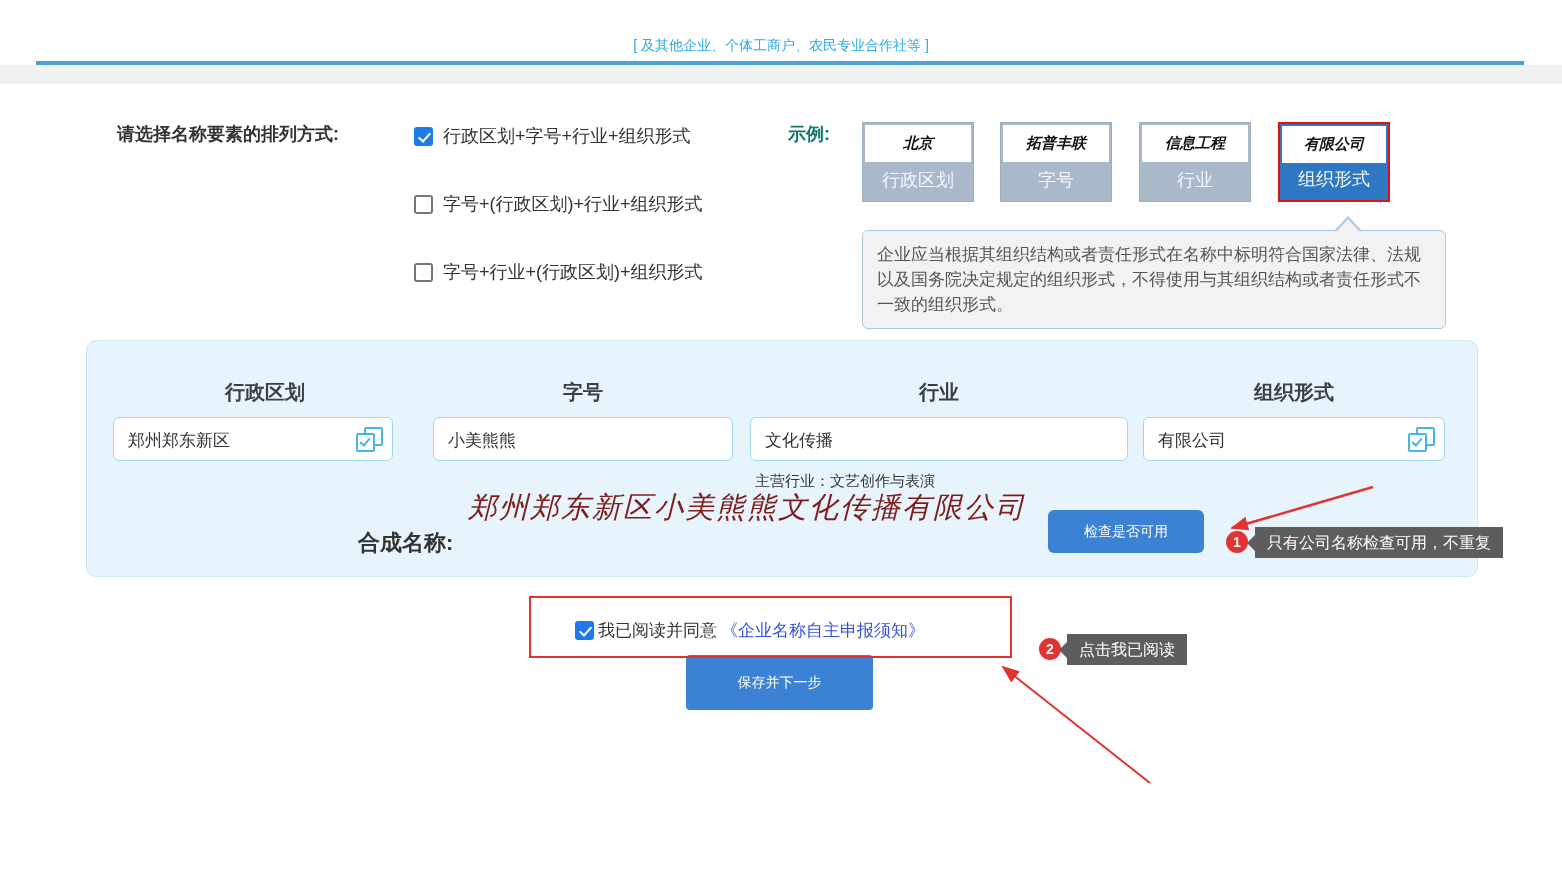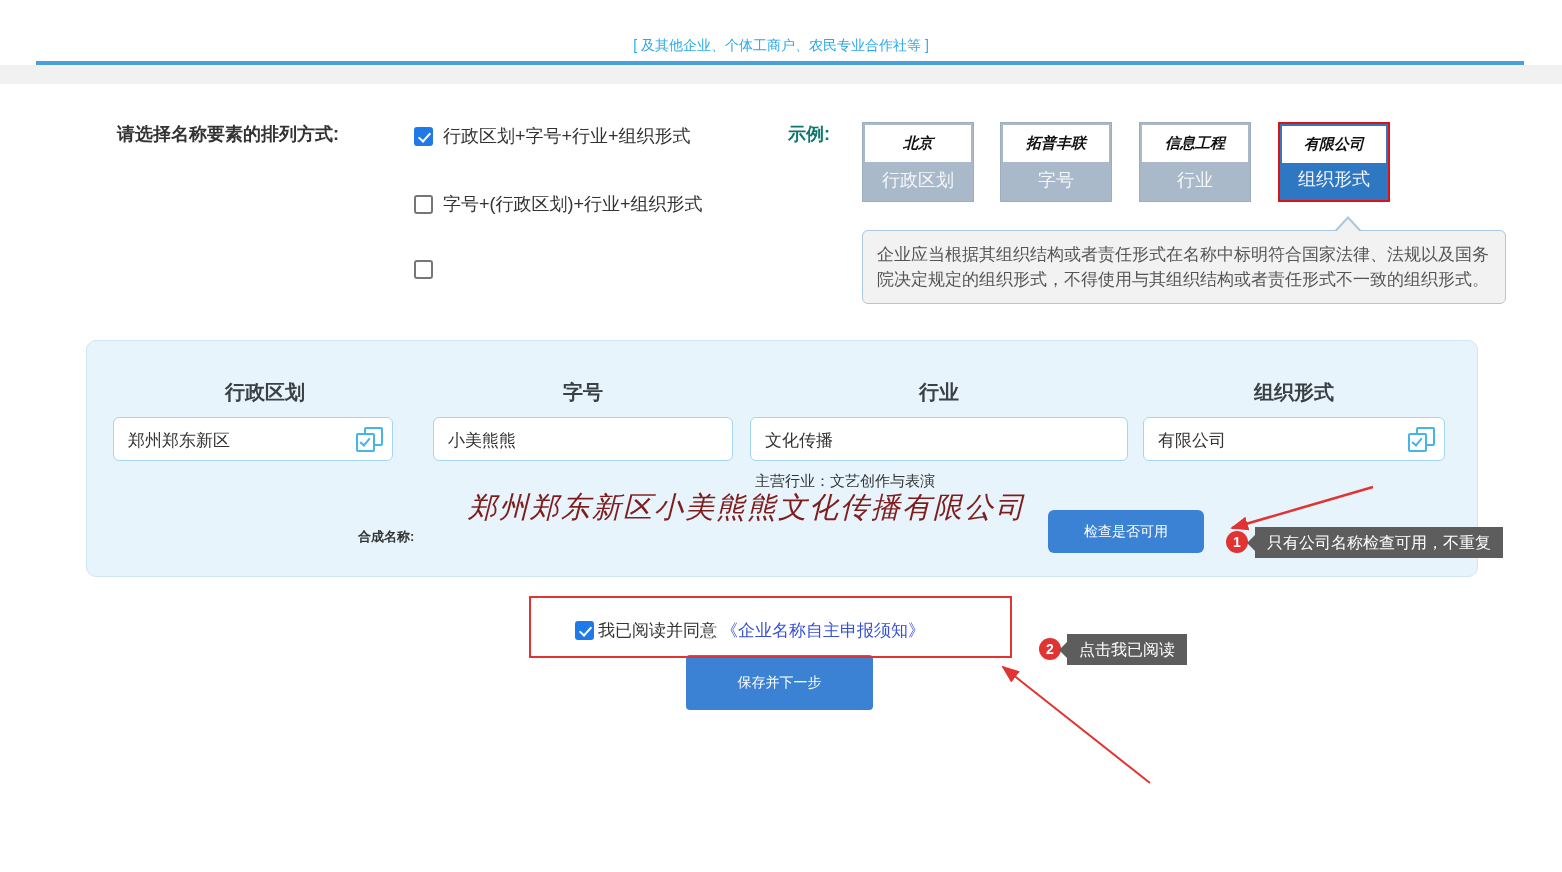--- a/index.html
+++ b/index.html
@@ -35,21 +35,21 @@
   .ex-cat{position:absolute;left:0;right:0;bottom:0;height:40px;line-height:38px;
     text-align:center;font-size:18px;color:#f4f7fa;}
 
   
   .note-caret-outer{position:absolute;left:1334px;top:216px;width:0;height:0;
     border-left:14px solid transparent;border-right:14px solid transparent;
     border-bottom:15px solid #aac8e4;z-index:2;}
   .note-caret-inner{position:absolute;left:1336px;top:219px;width:0;height:0;
     border-left:12px solid transparent;border-right:12px solid transparent;
     border-bottom:13px solid #f2f2f2;z-index:3;}
-  .note-box{position:absolute;left:862px;top:230px;width:644px;box-sizing:border-box;
+  .note-box{position:absolute;left:862px;top:230px;width:584px;box-sizing:border-box;
     background:#f2f2f2;border:1px solid #aac8e4;border-radius:6px;padding:11px 14px;
     font-size:17px;line-height:25px;color:#555;}
 
   
   .panel{position:absolute;left:86px;top:340px;width:1390px;height:235px;
     background:#e7f4fb;border:1px solid #cfe7f5;border-radius:10px;}
   .col-header{position:absolute;top:379px;text-align:center;font-size:20px;font-weight:bold;color:#3b4045;}
   .field{position:absolute;top:417px;height:44px;background:#fff;border:1px solid #a3d6ef;
     border-radius:6px;box-sizing:border-box;}
   .field input{position:absolute;left:12px;top:0;height:100%;width:calc(100% - 60px);
@@ -57,21 +57,21 @@
     font-family:"Liberation Sans","DejaVu Sans",sans-serif;}
   .picker{position:absolute;right:9px;top:9px;width:27px;height:25px;cursor:pointer;}
   .picker .pk-back{position:absolute;right:0;top:0;width:15px;height:15px;
     border:2px solid #45b4e8;border-radius:2px;background:#fff;}
   .picker .pk-front{position:absolute;left:0;bottom:0;width:15px;height:15px;
     border:2px solid #45b4e8;border-radius:2px;background:#fff;}
   .picker .pk-front::after{content:"";position:absolute;left:4px;top:1px;width:4px;height:8px;
     border-right:2px solid #45b4e8;border-bottom:2px solid #45b4e8;transform:rotate(40deg);}
   .industry-note{position:absolute;left:755px;top:472px;font-size:15px;color:#333;}
 
-  .composed-label{position:absolute;left:358px;top:528px;font-size:13px;font-weight:bold;color:#333;}
+  .composed-label{position:absolute;left:358px;top:528px;font-size:22px;font-weight:bold;color:#333;}
   .composed-name{position:absolute;left:468px;top:488px;width:570px;
     font-family:"DejaVu Serif",serif;font-style:italic;font-weight:normal;
     font-size:29px;letter-spacing:2px;color:#7f1d1d;white-space:nowrap;}
 
   .btn-primary{position:absolute;background:#3b82d4;color:#fff;border:none;border-radius:5px;
     font-size:14px;cursor:pointer;font-family:"Liberation Sans","DejaVu Sans",sans-serif;}
   .check-btn{left:1048px;top:510px;width:156px;height:43px;border-radius:6px;}
   .save-btn{left:686px;top:655px;width:187px;height:55px;border-radius:4px;}
 
   
@@ -109,20 +109,21 @@
   <div class="opt-row" style="top:124px;">
     <span class="cb checked"></span>
     <span class="opt-label">行政区划+字号+行业+组织形式</span>
   </div>
   <div class="opt-row" style="top:192px;">
     <span class="cb"></span>
     <span class="opt-label">字号+(行政区划)+行业+组织形式</span>
   </div>
   <div class="opt-row" style="top:260px;">
     <span class="cb"></span>
+    <span class="opt-label">字号+行业+(行政区划)+组织形式</span>
   </div>
 
   <div class="ex-label">示例:</div>
 
   <div class="ex-box" style="left:862px;">
     <div class="ex-val">北京</div>
     <div class="ex-cat">行政区划</div>
   </div>
   <div class="ex-box" style="left:1000px;">
     <div class="ex-val">拓普丰联</div>

